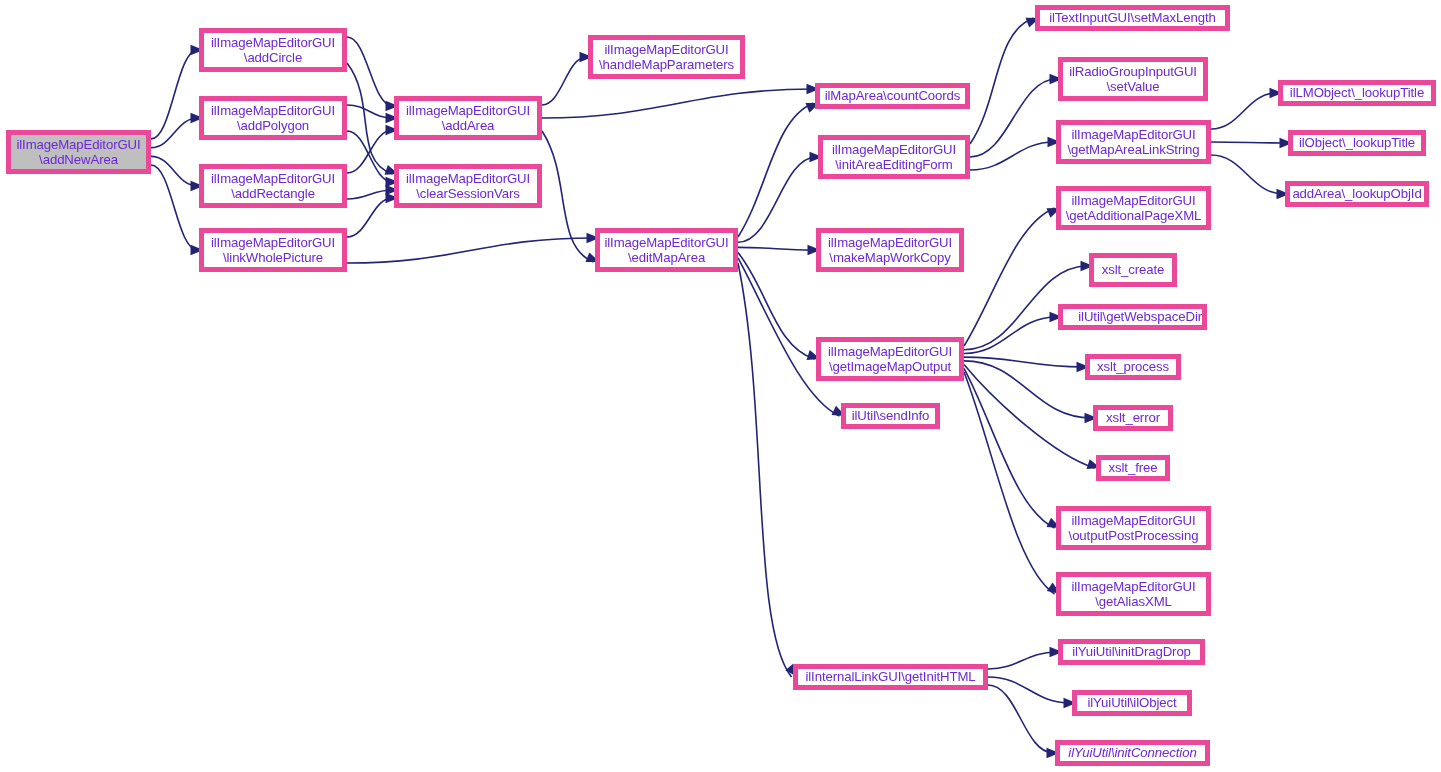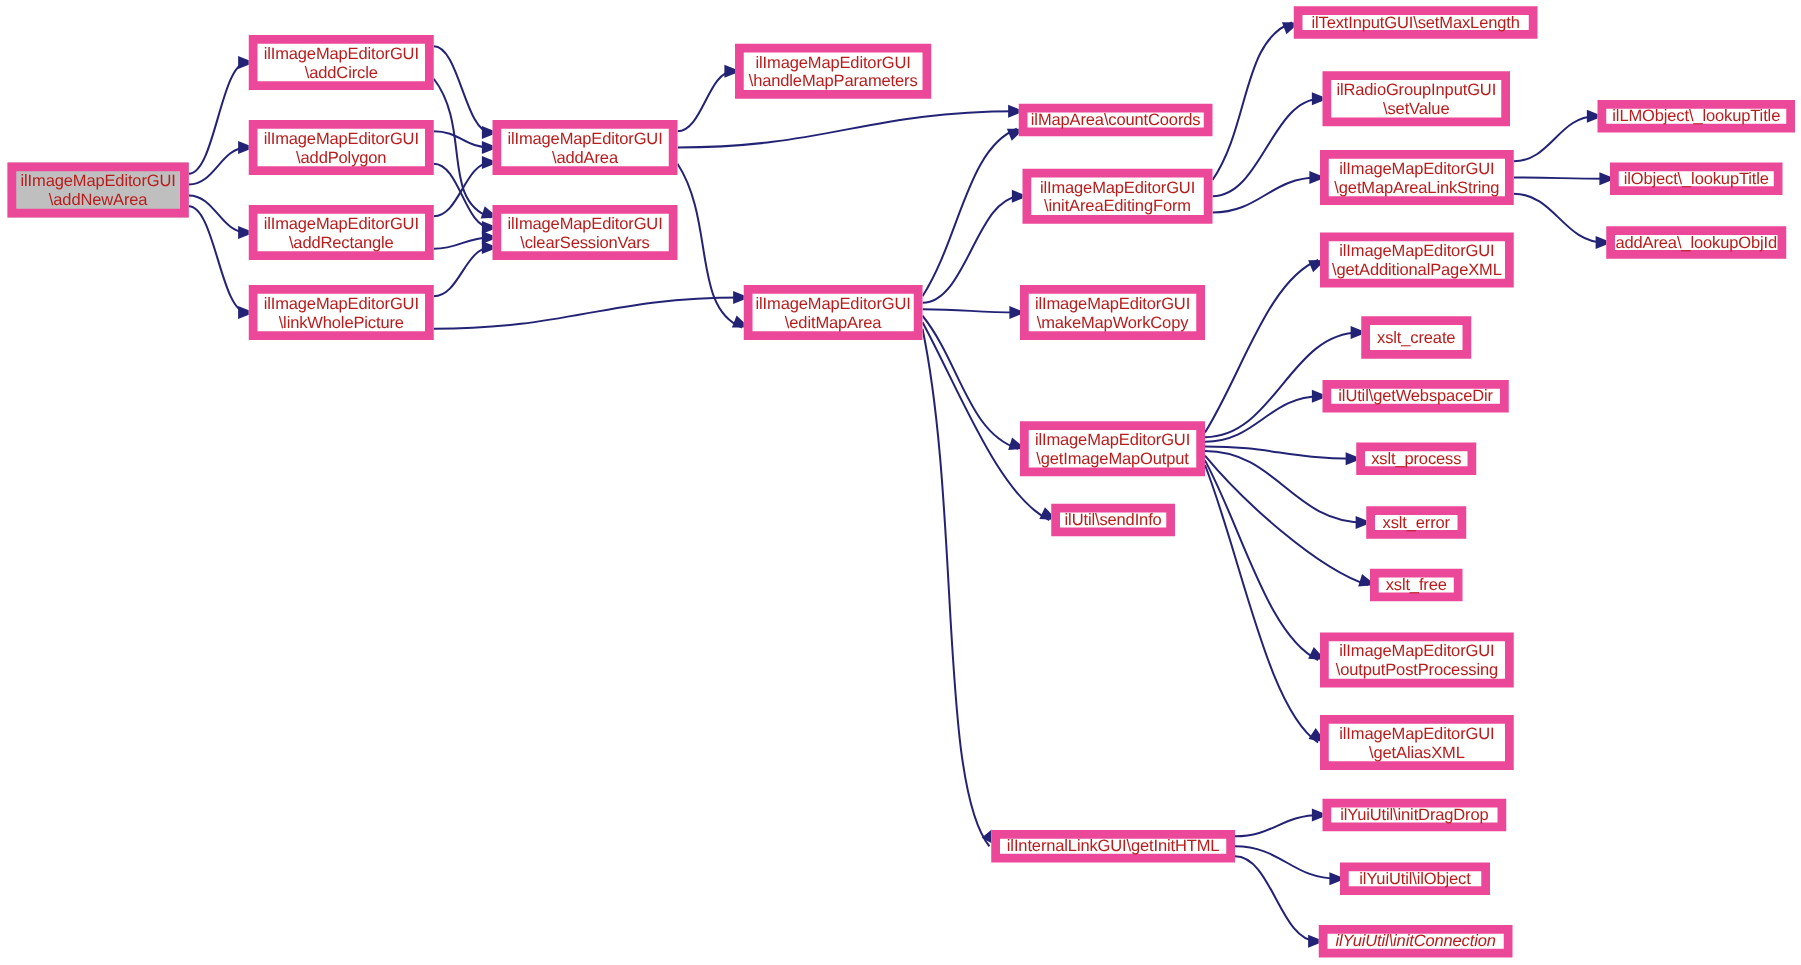--- a/index.html
+++ b/index.html
@@ -19,23 +19,23 @@
     position: absolute;
     left: 0;
     top: 0;
     width: 1441px;
     height: 772px;
     pointer-events: none;
   }
   .node {
     position: absolute;
     box-sizing: border-box;
-    border: 7px solid #ec4899;
+    border: 5px solid #ec4899;
     background: #ffffff;
-    color: #b91c1c;
+    color: #6d28d9;
     font-size: 13.2px;
     line-height: 15.5px;
     display: flex;
     align-items: center;
     justify-content: center;
     text-align: center;
     white-space: pre-line;
     letter-spacing: -0.1px;
   }
   .node.highlight {
@@ -158,21 +158,21 @@
       <div class="node" style="left: 841px; top: 403px; width: 99px; height: 26px;"><span class="lbl">ilUtil\sendInfo</span></div>
       <div class="node" style="left: 793px; top: 664px; width: 195px; height: 26px;"><span class="lbl">ilInternalLinkGUI\getInitHTML</span></div>
       <div class="node" style="left: 1035px; top: 5px; width: 195px; height: 26px;"><span class="lbl">ilTextInputGUI\setMaxLength</span></div>
       <div class="node" style="left: 1058px; top: 57px; width: 150px; height: 44px;"><span class="lbl">ilRadioGroupInputGUI
 \setValue</span></div>
       <div class="node" style="left: 1056px; top: 120px; width: 155px; height: 44px;"><span class="lbl">ilImageMapEditorGUI
 \getMapAreaLinkString</span></div>
       <div class="node" style="left: 1056px; top: 186px; width: 155px; height: 44px;"><span class="lbl">ilImageMapEditorGUI
 \getAdditionalPageXML</span></div>
       <div class="node" style="left: 1089px; top: 253px; width: 88px; height: 34px;"><span class="lbl">xslt_create</span></div>
-      <div class="node" style="left: 1058px; top: 304px; width: 149px; height: 26px;"><span class="lbl">ilUtil\getWebspaceDir</span></div>
+      <div class="node" style="left: 1058px; top: 304px; width: 149px; height: 26px; text-align: right;"><span class="lbl">ilUtil\getWebspaceDir</span></div>
       <div class="node" style="left: 1085px; top: 354px; width: 96px; height: 26px;"><span class="lbl">xslt_process</span></div>
       <div class="node" style="left: 1093px; top: 405px; width: 80px; height: 26px;"><span class="lbl">xslt_error</span></div>
       <div class="node" style="left: 1096px; top: 455px; width: 74px; height: 26px;"><span class="lbl">xslt_free</span></div>
       <div class="node" style="left: 1056px; top: 506px; width: 155px; height: 44px;"><span class="lbl">ilImageMapEditorGUI
 \outputPostProcessing</span></div>
       <div class="node" style="left: 1056px; top: 572px; width: 155px; height: 44px;"><span class="lbl">ilImageMapEditorGUI
 \getAliasXML</span></div>
       <div class="node" style="left: 1058px; top: 639px; width: 147px; height: 26px;"><span class="lbl">ilYuiUtil\initDragDrop</span></div>
       <div class="node" style="left: 1072px; top: 690px; width: 120px; height: 26px;"><span class="lbl">ilYuiUtil\ilObject</span></div>
       <div class="node" style="left: 1055px; top: 740px; width: 155px; height: 26px; font-style: italic;"><span class="lbl">ilYuiUtil\initConnection</span></div>

